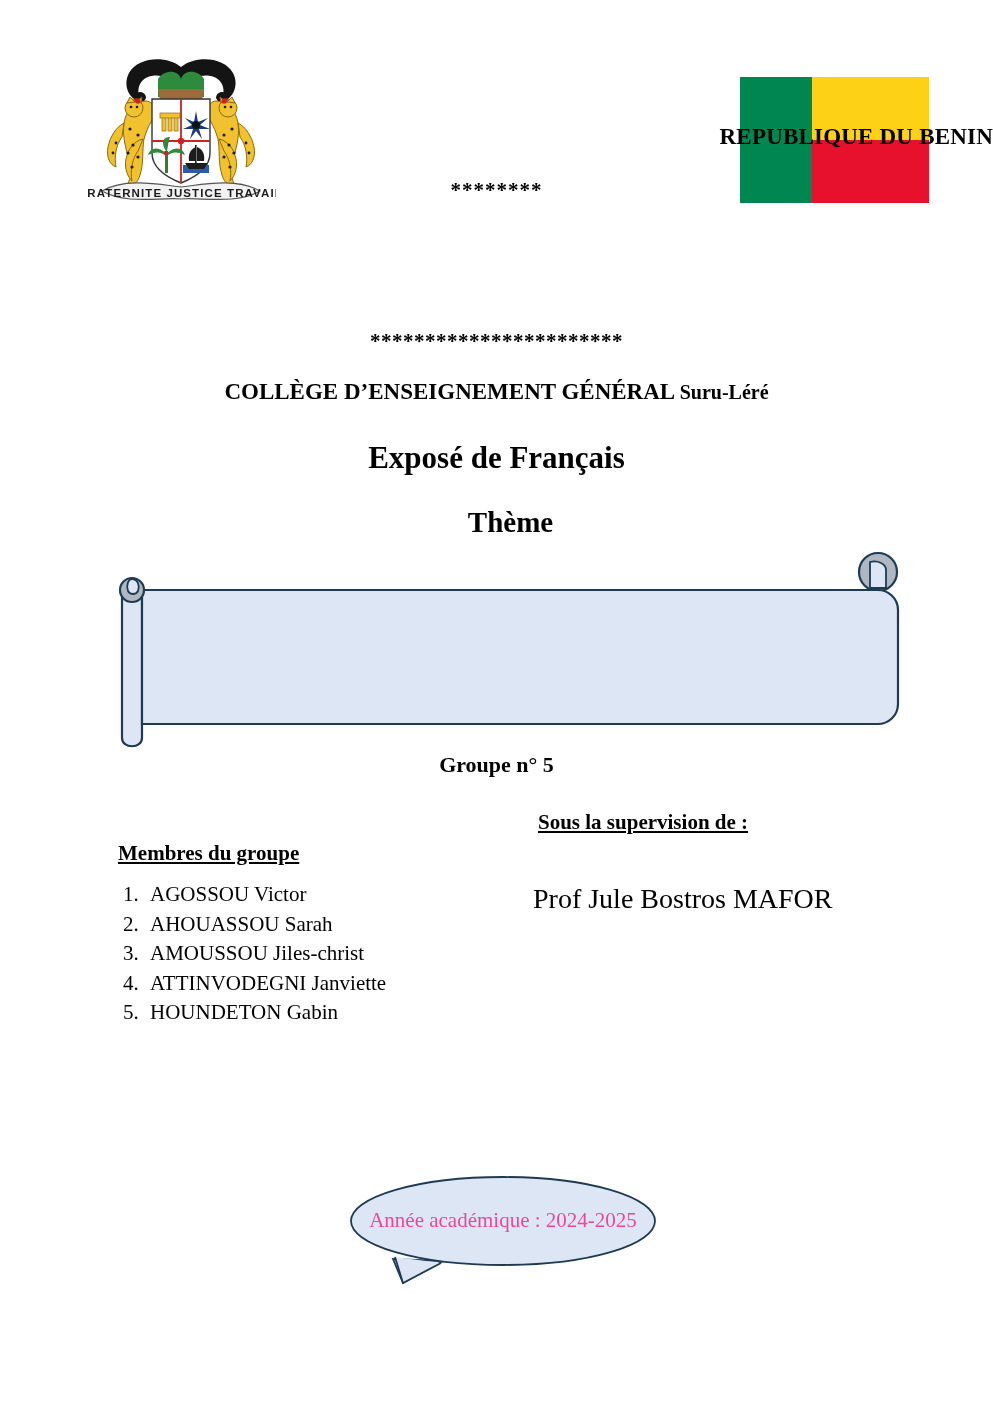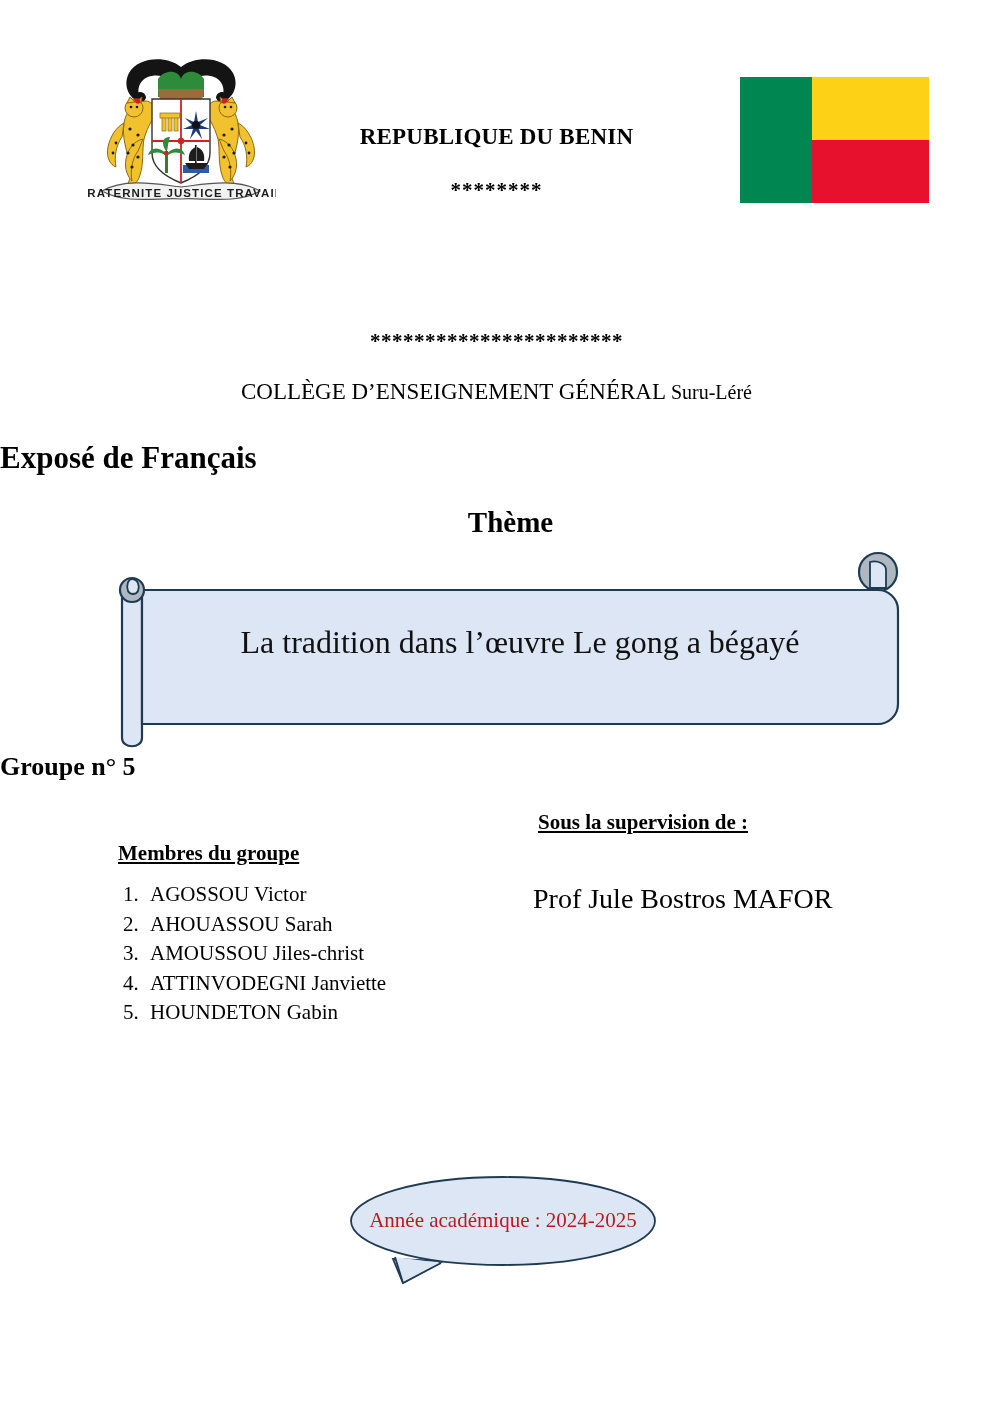--- a/index.html
+++ b/index.html
@@ -41,21 +41,21 @@
   }
   .flag-green { width: 38.3%; height: 100%; }
   .flag-right { width: 61.7%; height: 100%; display: flex; flex-direction: column; }
   .flag-yellow { width: 100%; height: 50%; }
   .flag-red { width: 100%; height: 50%; }
 
   .country-title {
     position: absolute;
     left: 0; right: 0;
     top: 124px;
-    text-align: center;
+    text-align: right;
     font-weight: bold;
     font-size: 23px;
     letter-spacing: .2px;
   }
   .stars-small {
     position: absolute;
     left: 0; right: 0;
     top: 178px;
     text-align: center;
     font-weight: bold;
@@ -82,29 +82,30 @@
     font-weight: bold;
     font-size: 21px;
     letter-spacing: .5px;
   }
 
   .college {
     position: absolute;
     left: 0; right: 0;
     top: 379px;
     text-align: center;
-    font-weight: normal;
+    font-weight: bold;
     font-size: 23px;
   }
   .college .place { font-size: 20px; }
 
   .expose-title {
     position: absolute;
     left: 0; right: 0;
     top: 440px;
+    text-align: center;
     font-weight: bold;
     font-size: 31px;
   }
   .theme-label {
     position: absolute;
     left: 0; right: 0;
     top: 506px;
     text-align: center;
     font-weight: bold;
     font-size: 29px;
@@ -127,22 +128,23 @@
     width: 740px;
     text-align: center;
     font-size: 32px;
     color: #111111;
   }
 
   .groupe {
     position: absolute;
     left: 0; right: 0;
     top: 752px;
-    font-weight: bold;
-    font-size: 26px;
+    text-align: center;
+    font-weight: bold;
+    font-size: 22px;
   }
 
   
   .members-heading {
     position: absolute;
     left: 118px;
     top: 841px;
     font-weight: bold;
     font-size: 21px;
     text-decoration: underline;
@@ -181,21 +183,21 @@
     height: 122px;
   }
   .callout svg { display: block; width: 100%; height: 100%; }
   .callout-text {
     position: absolute;
     left: 333px;
     top: 1208px;
     width: 340px;
     text-align: center;
     font-size: 21px;
-    color: #b91c1c;
+    color: #ec4899;
   }
 </style>
 </head>
 <body>
 
 <div class="page">
 
   <div class="emblem">
     <svg viewBox="0 0 190 180" xmlns="http://www.w3.org/2000/svg">
 
@@ -327,21 +329,20 @@
       <path d="M32 42 L768 42 C778 42 788 50 788 62 L788 156 C788 168 778 176 768 176 L32 176 Z" fill="#DCE6F4" stroke="#1F3B52" stroke-width="2.2"></path>
 
       <circle cx="22" cy="42" r="12" fill="#AFB8C1" stroke="#1F3B52" stroke-width="2.2"></circle>
       <path d="M22 31 C28 31 30 38 28 43 C26 47 20 47 18 43 C16 38 18 31 22 31 Z" fill="#DCE6F4" stroke="#1F3B52" stroke-width="1.8"></path>
 
       <path d="M760 14 L760 40 L776 40 L776 22 C776 16 768 12 760 14 Z" fill="#DCE6F4" stroke="#1F3B52" stroke-width="1.8"></path>
 
       <line x1="32" y1="176" x2="768" y2="176" stroke="#1F3B52" stroke-width="2.2"></line>
     </svg>
   </div>
-  <div class="scroll-text">La tradition dans l’œuvre Le gong a bégayé</div>
 
   <div class="groupe">Groupe n° 5</div>
 
   <div class="members-heading">Membres du groupe</div>
   <ol class="members-list">
     <li>AGOSSOU Victor</li>
     <li>AHOUASSOU Sarah</li>
     <li>AMOUSSOU Jiles-christ</li>
     <li>ATTINVODEGNI Janviette</li>
     <li>HOUNDETON Gabin</li>

